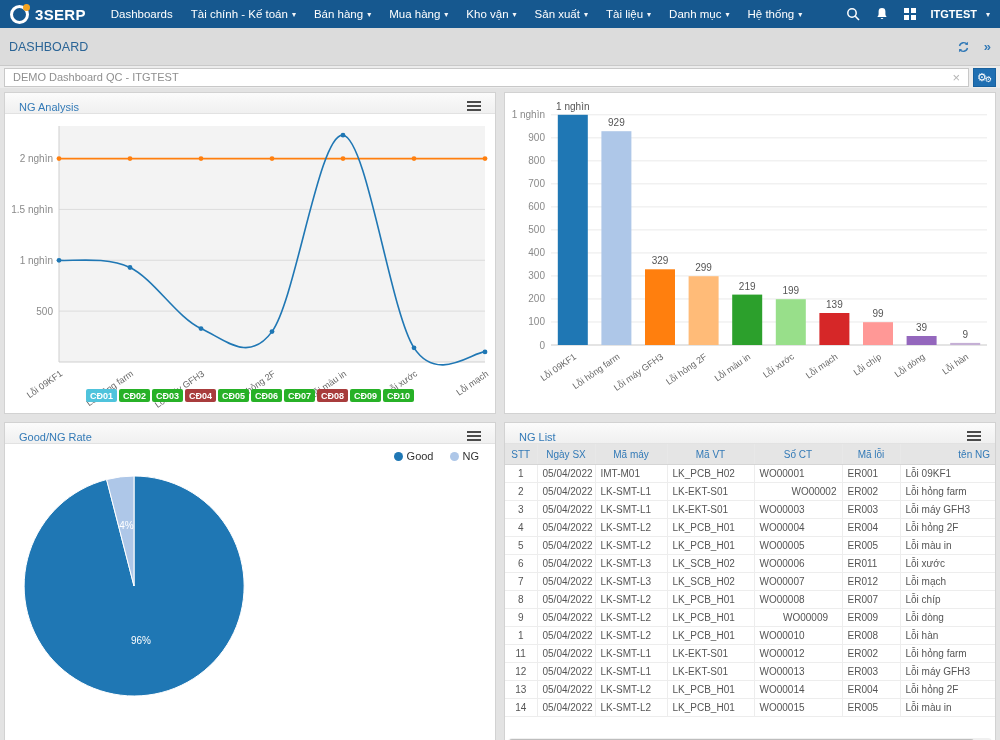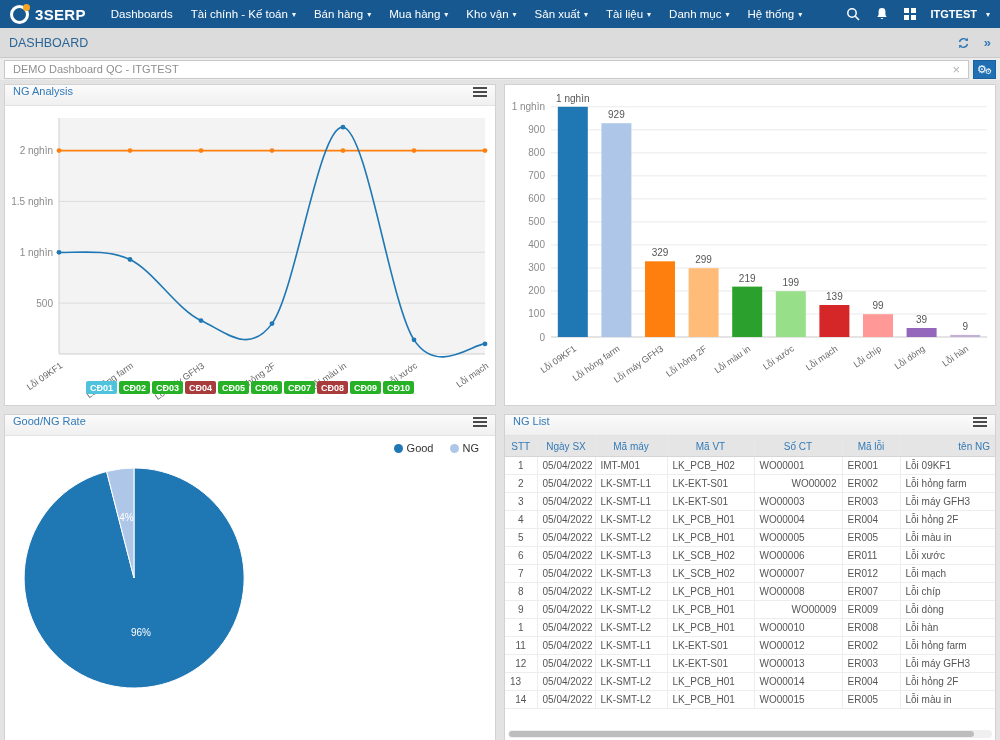--- a/index.html
+++ b/index.html
@@ -16,38 +16,38 @@
   .menu{display:flex;list-style:none;margin:0 0 0 16px;padding:0;height:100%;align-items:center}
   .nav-item{display:flex;align-items:center;height:100%;padding:0 9px;font-size:11.5px;color:#fff;cursor:pointer;white-space:nowrap}
   .caret{font-size:8px;margin-left:4px;opacity:.95}
   .nav-right{margin-left:auto;display:flex;align-items:center;gap:15px}
   .nav-ic{display:flex;align-items:center;cursor:pointer}
   .waffle{display:grid;grid-template-columns:5px 5px;grid-template-rows:5px 5px;gap:1.5px}
   .waffle i{background:#fff;display:block}
   .user-menu{display:flex;align-items:center;gap:5px;color:#fff;font-size:11px;font-weight:bold;cursor:pointer}
 
   
-  .title-bar{height:30px;background:#dcdcdc;border-bottom:1px solid #c9c9c9;display:flex;align-items:center;padding:0 9px;box-sizing:border-box}
+  .title-bar{height:38px;background:#dcdcdc;border-bottom:1px solid #c9c9c9;display:flex;align-items:center;padding:0 9px;box-sizing:border-box}
   .pg-title{color:#2a6496;font-size:12.5px}
   .tb-icons{margin-left:auto;display:flex;align-items:center;gap:13px}
   .tb-ic{cursor:pointer;display:flex;align-items:center}
   .chev{color:#337ab7;font-weight:bold;font-size:13px;line-height:1}
 
   
   .select-row{height:22px;background:#ececec;display:flex;align-items:center;padding:0 4px;gap:4px;box-sizing:border-box}
   .dash-select{flex:1;height:19px;background:#fff;border:1px solid #c8c8c8;display:flex;align-items:center;padding:0 8px;font-size:11px;color:#8f8f8f;box-sizing:border-box;cursor:pointer}
   .clear{margin-left:auto;color:#b4b4b4;font-size:13px;line-height:1;cursor:pointer}
   .gear-btn{width:23px;height:19px;background:#1f6fb2;border:1px solid #18619e;color:#fff;display:flex;align-items:center;justify-content:center;padding:0;cursor:pointer}
   .g1{font-size:11px;line-height:1}
   .g2{font-size:8px;line-height:1;margin-left:-2px;margin-top:5px}
 
   
   .main{margin:4px;display:grid;grid-template-columns:492px 492px;grid-template-rows:322px 328px;gap:8px}
   .panel{background:#fff;border:1px solid #d2d2d2;display:flex;flex-direction:column;box-sizing:border-box}
-  .p-head{height:20px;min-height:20px;display:flex;align-items:flex-start;justify-content:space-between;padding:0 8px;
+  .p-head{height:20px;min-height:20px;display:flex;align-items:flex-end;justify-content:space-between;padding:0 14px;
           background:linear-gradient(#fbfbfb,#f0f0f0);border-bottom:1px solid #e2e2e2}
   .p-title{font-size:11px;color:#337ab7}
   .burger{display:flex;flex-direction:column;gap:2px;cursor:pointer;padding:2px 0}
   .burger i{width:14px;height:2px;background:#4a4a4a}
   .p-body{flex:1;position:relative;overflow:hidden}
   svg{display:block}
   svg text{font-family:"Liberation Sans","DejaVu Sans",sans-serif}
 
   
   .badges{position:absolute;left:0;right:0;top:271px;text-align:center}
@@ -410,21 +410,21 @@
                 <td style="text-align: left;">LK_PCB_H01</td>
                 <td style="text-align: left;">WO00008</td>
                 <td style="text-align: left;">ER007</td>
                 <td style="text-align: left;">Lỗi chíp</td>
               </tr>
               <tr>
                 <td style="text-align: center;">9</td>
                 <td style="text-align: right;">05/04/2022</td>
                 <td style="text-align: left;">LK-SMT-L2</td>
                 <td style="text-align: left;">LK_PCB_H01</td>
-                <td style="text-align: right; padding-left: 20px;">WO00009</td>
+                <td style="text-align: center; padding-left: 20px;">WO00009</td>
                 <td style="text-align: left;">ER009</td>
                 <td style="text-align: left;">Lỗi dòng</td>
               </tr>
               <tr>
                 <td style="text-align: center;">1</td>
                 <td style="text-align: right;">05/04/2022</td>
                 <td style="text-align: left;">LK-SMT-L2</td>
                 <td style="text-align: left;">LK_PCB_H01</td>
                 <td style="text-align: left;">WO00010</td>
                 <td style="text-align: left;">ER008</td>
@@ -442,21 +442,21 @@
               <tr>
                 <td style="text-align: center;">12</td>
                 <td style="text-align: right;">05/04/2022</td>
                 <td style="text-align: left;">LK-SMT-L1</td>
                 <td style="text-align: left;">LK-EKT-S01</td>
                 <td style="text-align: left;">WO00013</td>
                 <td style="text-align: left;">ER003</td>
                 <td style="text-align: left;">Lỗi máy GFH3</td>
               </tr>
               <tr>
-                <td style="">13</td>
+                <td style="text-align: center;">13</td>
                 <td style="text-align: right;">05/04/2022</td>
                 <td style="text-align: left;">LK-SMT-L2</td>
                 <td style="text-align: left;">LK_PCB_H01</td>
                 <td style="text-align: left;">WO00014</td>
                 <td style="text-align: left;">ER004</td>
                 <td style="text-align: left;">Lỗi hỏng 2F</td>
               </tr>
               <tr>
                 <td style="text-align: center;">14</td>
                 <td style="text-align: right;">05/04/2022</td>

